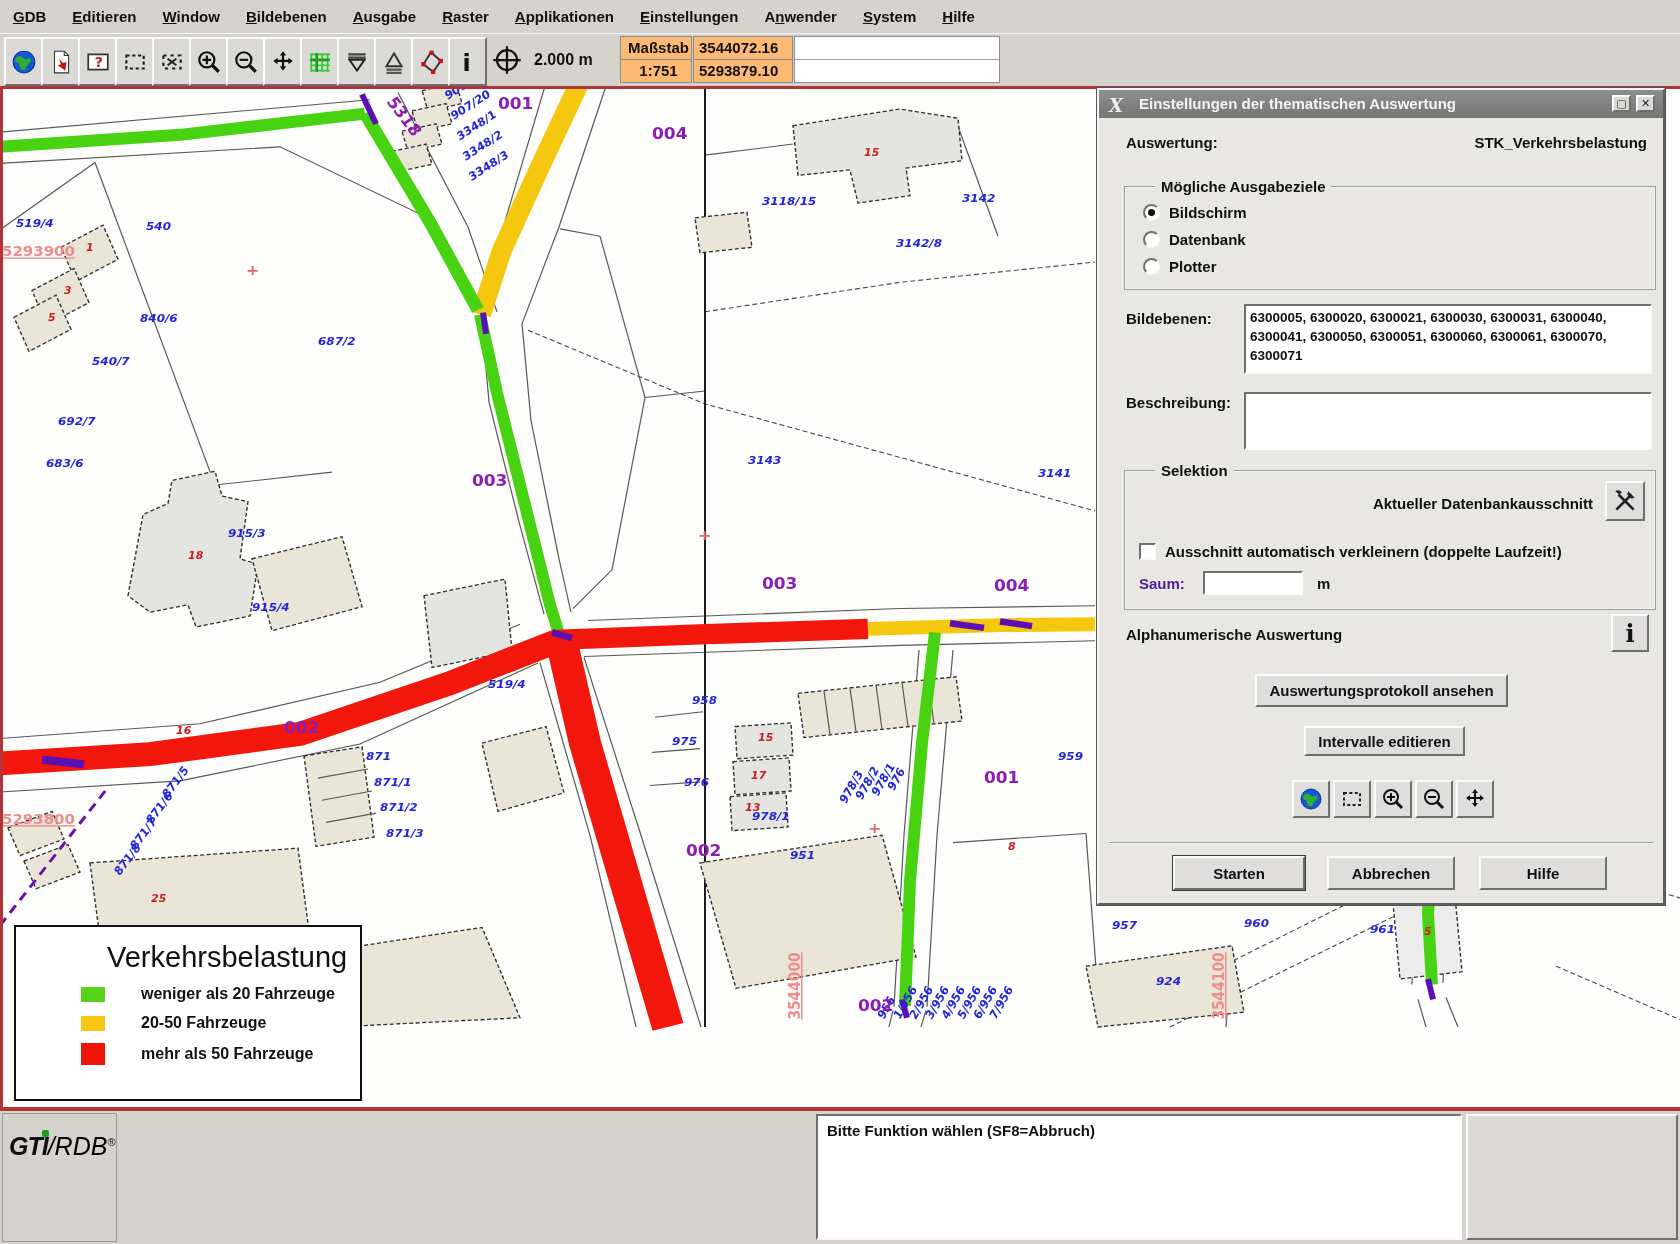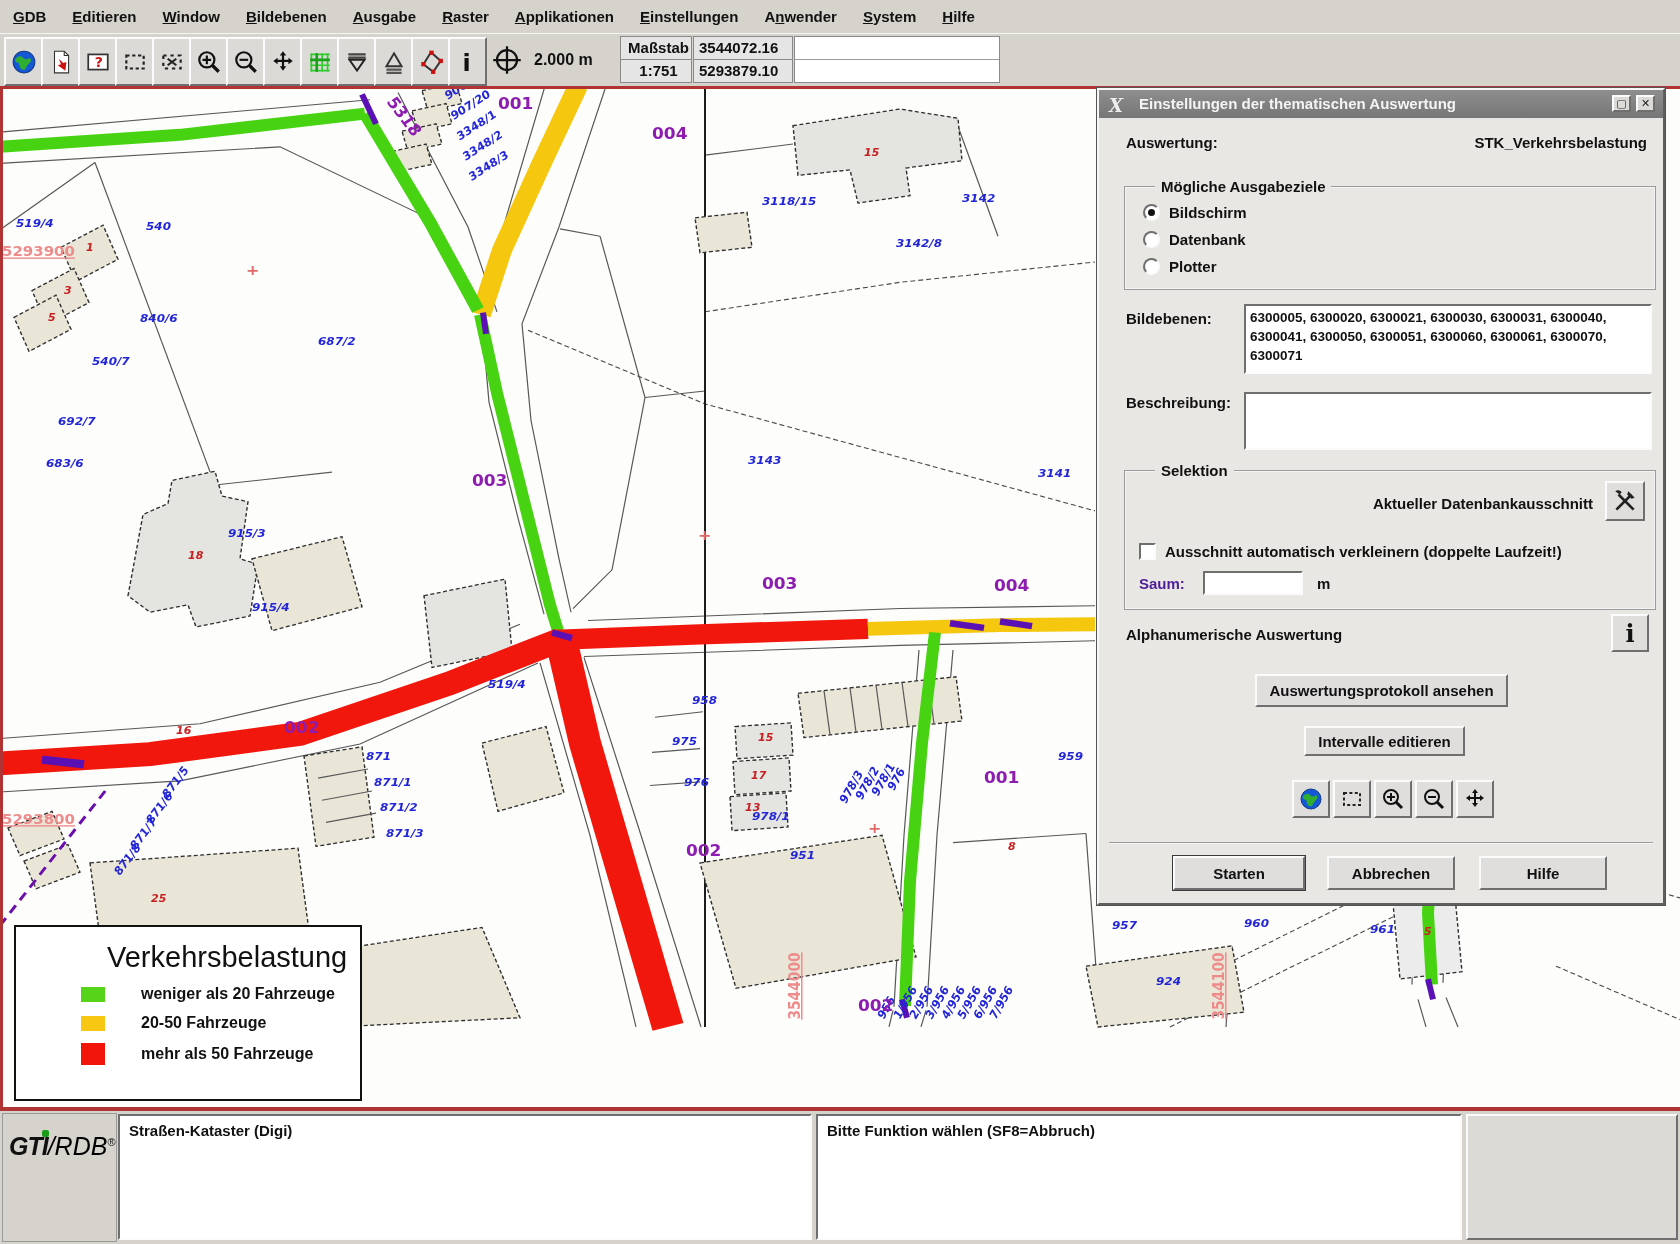--- a/index.html
+++ b/index.html
@@ -11,21 +11,21 @@
              line-height:33px;padding:0 13px;cursor:default;}
   .menu-item u{text-decoration:underline;}
   
   .toolbar{position:absolute;left:0;top:33px;width:1680px;height:53px;background:#d6d3cd;border-top:1px solid #f5f5f5;}
   .tbtn{position:absolute;top:3px;width:35px;height:45px;background:#dcdad6;border:2px solid;
         border-color:#fbfbfb #6f6f6f #6f6f6f #fbfbfb;display:flex;align-items:center;justify-content:center;}
   .measure{position:absolute;left:492px;top:3px;width:124px;height:45px;display:flex;align-items:center;gap:12px;
            font-weight:bold;font-size:16px;color:#111;}
   .info-cell{position:absolute;top:2px;height:47px;border:1px solid #8a8a8a;box-sizing:border-box;}
   .info-cell .row{height:22px;line-height:22px;font-weight:bold;font-size:15px;color:#111;text-align:center;}
-  .coord-cell .row{border-bottom:1px solid #8a8a8a;text-align:left;padding-left:5px;background:#e5e5e5;}
+  .coord-cell .row{border-bottom:1px solid #8a8a8a;text-align:left;padding-left:5px;background:#fdba74;}
   .coord-cell .row:last-child{border-bottom:none;}
   .blank-cell .row{background:#fff;border-bottom:1px solid #9a9a9a;}
   .blank-cell .row:last-child{border-bottom:none;}
   
   .map{position:absolute;left:0;top:86px;width:1680px;height:1023px;background:#fdfdfc;}
   .map-frame-top{position:absolute;left:0;top:0;width:1680px;height:3px;background:#b13434;}
   .map-frame-left{position:absolute;left:0;top:0;width:3px;height:1023px;background:#b13434;}
   svg text{font-family:"DejaVu Sans","Liberation Sans",sans-serif;}
   .ml-b{fill:#2326d8;font-style:italic;font-weight:bold;font-size:12px;}
   .ml-r{fill:#c82020;font-style:italic;font-weight:bold;font-size:11px;}
@@ -522,18 +522,17 @@
   </div>
 
   <div class="status-line"></div>
   <div class="statusbar">
     <div class="logo-cell">
       <div class="logo-text">
         <b>GTI</b><i>/RDB</i><sup>®</sup>
       </div>
       <div class="green-dot"></div>
     </div>
-    <div class="sfield" style="left:118px;width:694px">Straßen-Kataster (Digi)</div>
     <div class="sfield" style="left:816px;width:646px">Bitte Funktion wählen (SF8=Abbruch)</div>
     <div class="rpanel"></div>
   </div>
 
 </div>
 
 </body></html>

